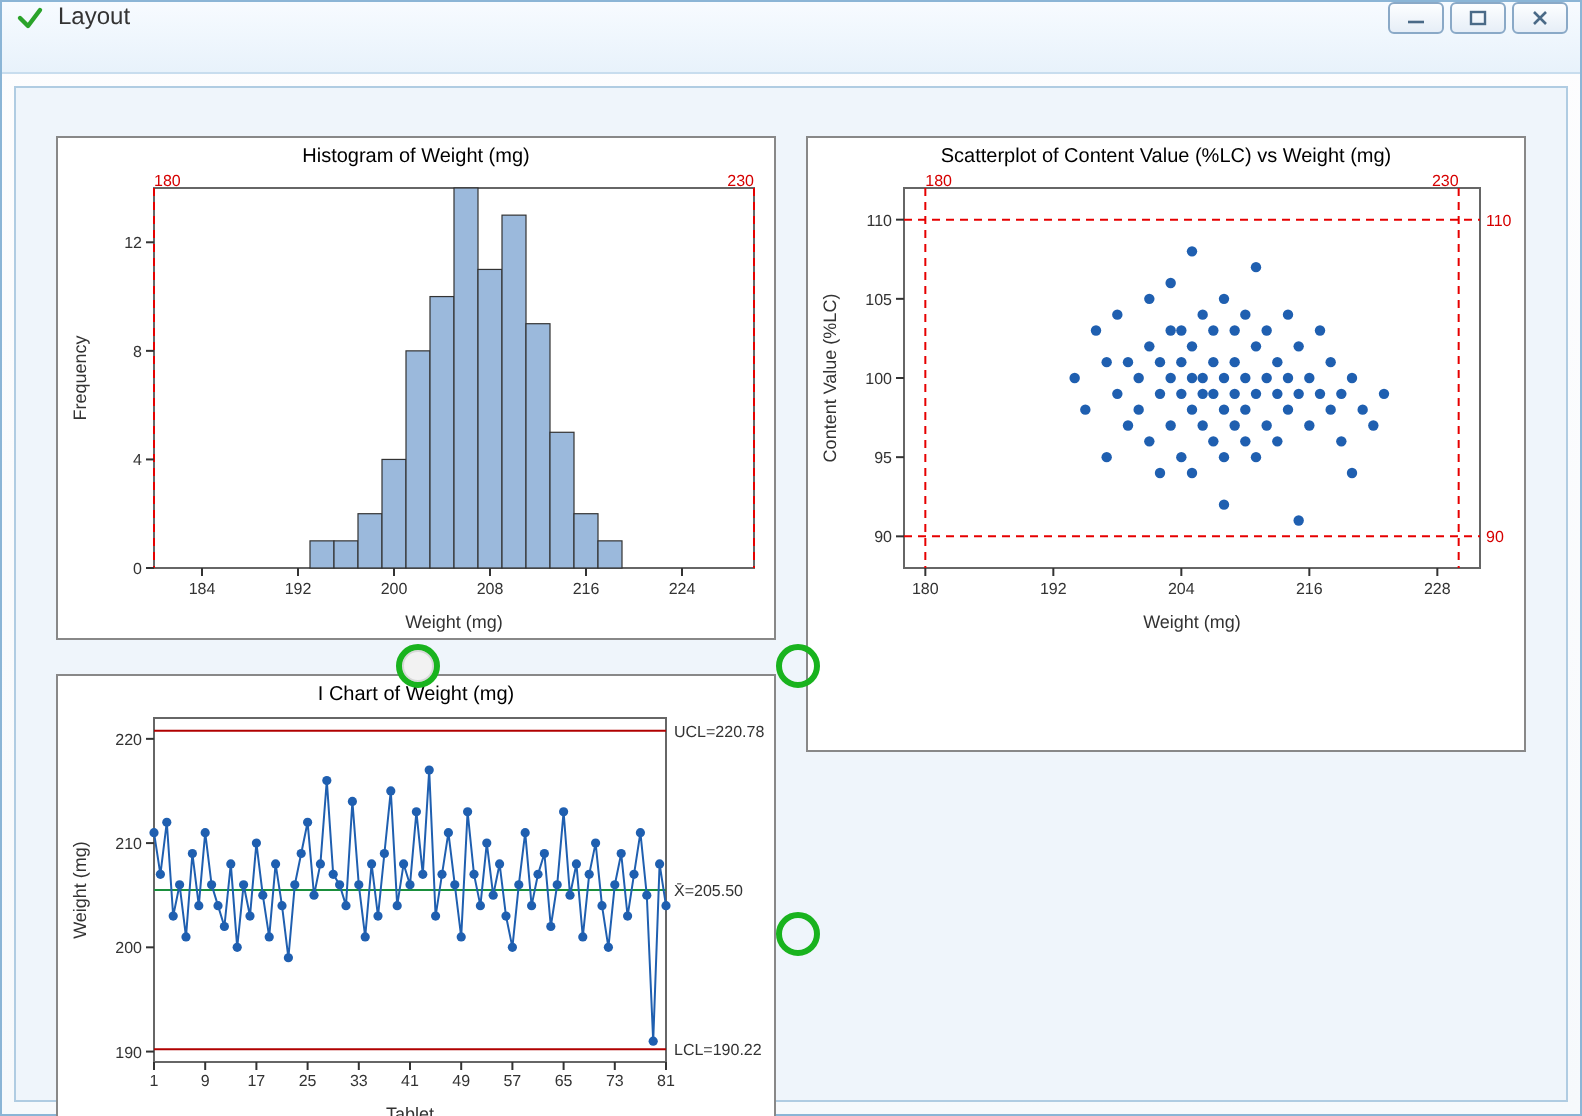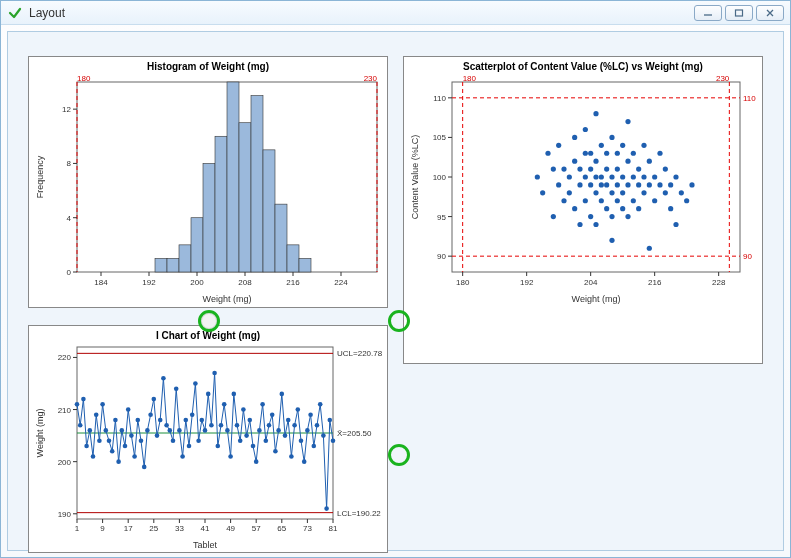--- a/index.html
+++ b/index.html
@@ -12,23 +12,23 @@
   }
   .window {
     width: 791px;
     height: 558px;
     border: 1px solid #8bb5d6;
     background: linear-gradient(#fdfdfe, #f6f9fc);
     display: flex;
     flex-direction: column;
   }
   .titlebar {
-    height: 24px;
+    height: 36px;
     display: flex;
-    align-items: center;
+    align-items: flex-start;
     padding: 0 6px;
     background: linear-gradient(#f7fbff, #e8f2fb);
     border-bottom: 1px solid #c8ddee;
   }
   .titlebar .title-icon {
     width: 16px; height: 16px;
     display: inline-flex; align-items: center; justify-content: center;
     margin-right: 6px;
   }
   .titlebar .title-text {
@@ -59,21 +59,21 @@
     border: 1px solid #b0cce2;
   }
   .chart-frame {
     position: absolute;
     background: #fff;
     border: 1px solid #888;
   }
   .chart-title {
     text-align: center;
     font-size: 10px;
-    font-weight: bold;
+    font-weight: normal;
     padding-top: 4px;
   }
   .axis-label {
     font-size: 9px;
     fill: #333;
   }
   .tick-label {
     font-size: 8px;
     fill: #333;
   }

